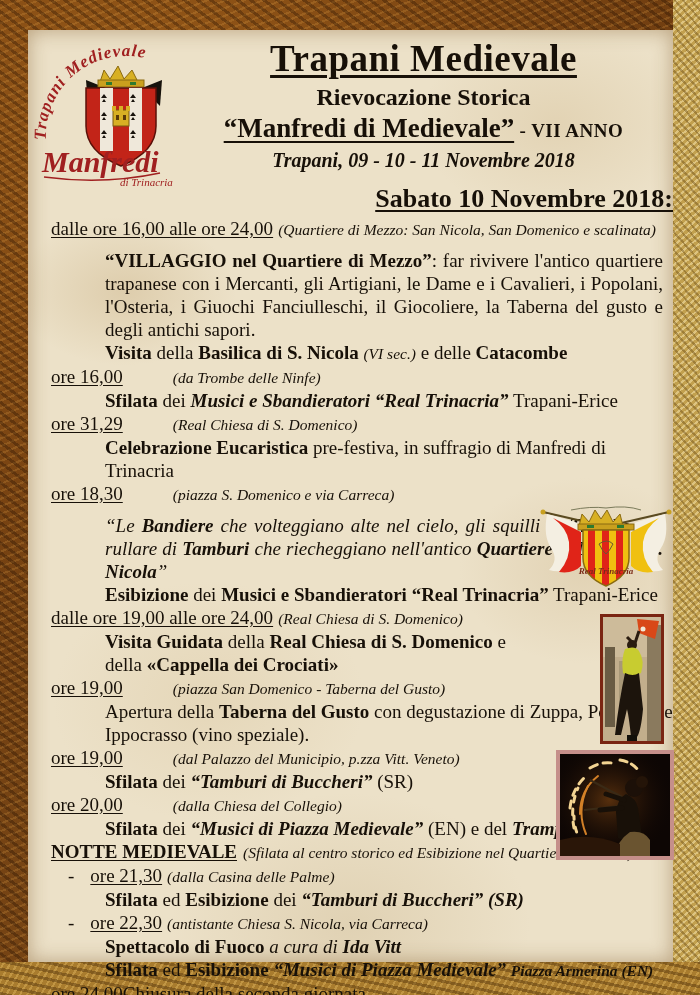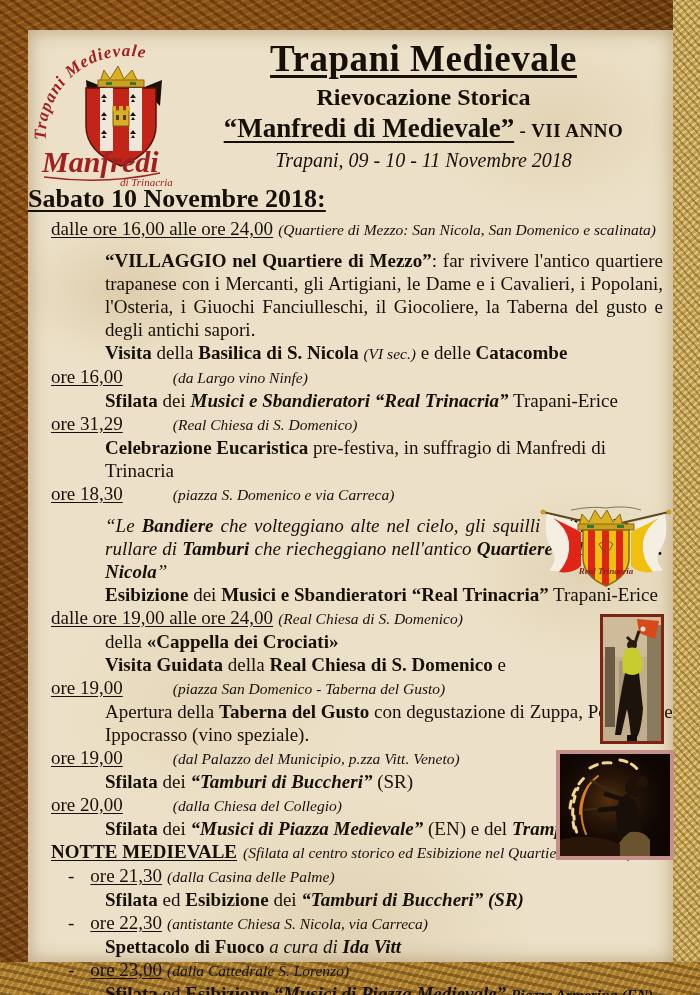--- a/index.html
+++ b/index.html
@@ -37,22 +37,22 @@
   }
   .header{position:relative;height:150px;}
   .crest{position:absolute;left:6px;top:6px;width:172px;height:152px;}
   .titles{position:absolute;left:150px;right:4px;top:8px;text-align:center;}
   .title-main{font-size:37px;font-weight:bold;line-height:42px;letter-spacing:.5px;
     text-decoration:underline;text-decoration-thickness:3px;text-underline-offset:4px;}
   .title-sub{font-size:24px;font-weight:bold;line-height:29px;margin-top:3px;text-align:center;}
   .title-event{font-size:27px;font-weight:bold;line-height:31px;margin-top:1px;}
   .title-event .uq{text-decoration:underline;text-decoration-thickness:2px;text-underline-offset:4px;}
   .title-event .yr{font-size:19px;letter-spacing:.5px;}
-  .title-dates{font-size:20px;font-weight:normal;font-style:italic;line-height:25px;margin-top:2px;}
-  .day-header{text-align:left;font-size:26px;font-weight:bold;margin-top:4px;line-height:30px;}
+  .title-dates{font-size:20px;font-weight:bold;font-style:italic;line-height:25px;margin-top:2px;}
+  .day-header{text-align:right;font-size:26px;font-weight:bold;margin-top:4px;line-height:30px;}
   .day-header span{text-decoration:underline;text-decoration-thickness:2px;text-underline-offset:3px;}
   .schedule{margin-top:3px;position:relative;}
   .line{font-size:19px;line-height:23px;}
   .line.time,.line.section{padding-left:23px;}
   .line.event{padding-left:77px;}
   .line.dash{padding-left:40px;}
   .line.para{padding-left:77px;padding-right:10px;text-align:justify;margin-top:8px;}
   .gap{display:inline-block;height:1px;}
   .b{font-weight:bold;}
   .i{font-style:italic;}
@@ -127,43 +127,42 @@
         <div class="title-dates">Trapani, 09 - 10 - 11 Novembre 2018</div>
       </div>
     </div>
 
     <div class="day-header"><span>Sabato 10 Novembre 2018:</span></div>
 
     <div class="schedule" id="schedule">
         <div class="line time"><span class="u">dalle ore 16,00 alle ore 24,00</span><span class="gap" style="width: 5px;"></span><span class="i sm">(Quartiere di Mezzo: San Nicola, San Domenico e scalinata)</span></div>
         <div class="line para"><span class="b">“VILLAGGIO nel Quartiere di Mezzo”</span><span class="">: far rivivere l'antico quartiere trapanese con i Mercanti, gli Artigiani, le Dame e i Cavalieri, i Popolani, l'Osteria, i Giuochi Fanciulleschi, il Giocoliere, la Taberna del gusto e degli antichi sapori.</span></div>
         <div class="line event"><span class="b">Visita</span><span class=""> della </span><span class="b">Basilica di S. Nicola</span><span class=""> </span><span class="i sm">(VI sec.)</span><span class=""> e delle </span><span class="b">Catacombe</span></div>
-        <div class="line time"><span class="u">ore 16,00</span><span class="gap" style="width: 50px;"></span><span class="i sm">(da Largo vino Ninfe)</span></div>
+        <div class="line time"><span class="u">ore 16,00</span><span class="gap" style="width: 50px;"></span><span class="i sm">(da Trombe delle Ninfe)</span></div>
         <div class="line event"><span class="b">Sfilata</span><span class=""> dei </span><span class="b i">Musici e Sbandieratori “Real Trinacria”</span><span class=""> Trapani-Erice</span></div>
         <div class="line time"><span class="u">ore 31,29</span><span class="gap" style="width: 50px;"></span><span class="i sm">(Real Chiesa di S. Domenico)</span></div>
         <div class="line event"><span class="b">Celebrazione Eucaristica</span><span class=""> pre-festiva, in suffragio di Manfredi di Trinacria</span></div>
         <div class="line time"><span class="u">ore 18,30</span><span class="gap" style="width: 50px;"></span><span class="i sm">(piazza S. Domenico e via Carreca)</span></div>
         <div class="line para"><span class="i">“Le </span><span class="b i">Bandiere</span><span class="i"> che volteggiano alte nel cielo, gli squilli di </span><span class="b i">Trombe</span><span class="i"> e il rullare di </span><span class="b i">Tamburi</span><span class="i"> che riecheggiano nell'antico </span><span class="b i">Quartiere di Mezzo o S. Nicola</span><span class="i">”</span></div>
         <div class="line event"><span class="b">Esibizione</span><span class=""> dei </span><span class="b">Musici e Sbandieratori “Real Trinacria”</span><span class=""> Trapani-Erice</span></div>
         <div class="line time"><span class="u">dalle ore 19,00 alle ore 24,00</span><span class="gap" style="width: 5px;"></span><span class="i sm">(Real Chiesa di S. Domenico)</span></div>
+        <div class="line event"><span class="b">Visita Guidata</span><span class=""> della </span><span class="b">Real Chiesa di S. Domenico</span><span class="">  e</span></div>
         <div class="line event"><span class="">della </span><span class="b">«Cappella dei Crociati»</span></div>
-        <div class="line event"><span class="b">Visita Guidata</span><span class=""> della </span><span class="b">Real Chiesa di S. Domenico</span><span class="">  e</span></div>
         <div class="line time"><span class="u">ore 19,00</span><span class="gap" style="width: 50px;"></span><span class="i sm">(piazza San Domenico - Taberna del Gusto)</span></div>
         <div class="line event"><span class="">Apertura della </span><span class="b">Taberna del Gusto</span><span class=""> con degustazione di Zuppa, Porchetta e</span></div>
         <div class="line event"><span class="">Ippocrasso (vino speziale).</span></div>
         <div class="line time"><span class="u">ore 19,00</span><span class="gap" style="width: 50px;"></span><span class="i sm">(dal Palazzo del Municipio, p.zza Vitt. Veneto)</span></div>
         <div class="line event"><span class="b">Sfilata</span><span class=""> dei </span><span class="b i">“Tamburi di Buccheri”</span><span class=""> (SR)</span></div>
         <div class="line time"><span class="u">ore 20,00</span><span class="gap" style="width: 50px;"></span><span class="i sm">(dalla Chiesa del Collegio)</span></div>
         <div class="line event"><span class="b">Sfilata</span><span class=""> dei </span><span class="b i">“Musici di Piazza Medievale”</span><span class=""> (EN) e del </span><span class="b i">Trampoliere</span><span class="">.</span></div>
         <div class="line section"><span class="b u">NOTTE MEDIEVALE</span><span class="gap" style="width: 6px;"></span><span class="i sm">(Sfilata al centro storico ed Esibizione nel Quartiere di Mezzo)</span></div>
         <div class="line dash"><span class="">-</span><span class="gap" style="width: 16px;"></span><span class="u">ore 21,30</span><span class="gap" style="width: 5px;"></span><span class="i sm">(dalla Casina delle Palme)</span></div>
         <div class="line event"><span class="b">Sfilata</span><span class=""> ed </span><span class="b">Esibizione</span><span class=""> dei </span><span class="b i">“Tamburi di Buccheri” (SR)</span></div>
         <div class="line dash"><span class="">-</span><span class="gap" style="width: 16px;"></span><span class="u">ore 22,30</span><span class="gap" style="width: 5px;"></span><span class="i sm">(antistante Chiesa S. Nicola, via Carreca)</span></div>
         <div class="line event"><span class="b">Spettacolo di Fuoco</span><span class=""> </span><span class="i">a cura di</span><span class=""> </span><span class="b i">Ida Vitt</span></div>
-        <div class="line dash"><span class="">-</span><span class="gap" style="width: 16px;"></span><span class="u">ore 23,00</span><span class="gap" style="width: 5px;"></span><span class="i sm">(dalla Cattedrale S. Lorenzo)</span></div>
         <div class="line event"><span class="b">Sfilata</span><span class=""> ed </span><span class="b">Esibizione</span><span class=""> </span><span class="b i">“Musici di Piazza Medievale”</span><span class=""> </span><span class="b i sm">Piazza Armerina (EN)</span></div>
         <div class="line time"><span class="u">ore 24,00</span><span class="">Chiusura della seconda giornata.</span></div>
       </div>
 
     <svg class="emblem" viewBox="0 0 146 88">
       <path d="M38,8 q20,-4 35,-2 q20,-3 35,2" stroke="#7a7a5a" stroke-width="1" fill="none"></path>
 
       <line x1="62" y1="22" x2="10" y2="10" stroke="#5a4a20" stroke-width="2"></line>
       <line x1="84" y1="22" x2="136" y2="10" stroke="#5a4a20" stroke-width="2"></line>
       <circle cx="10" cy="10" r="2.5" fill="#c8a020"></circle>

